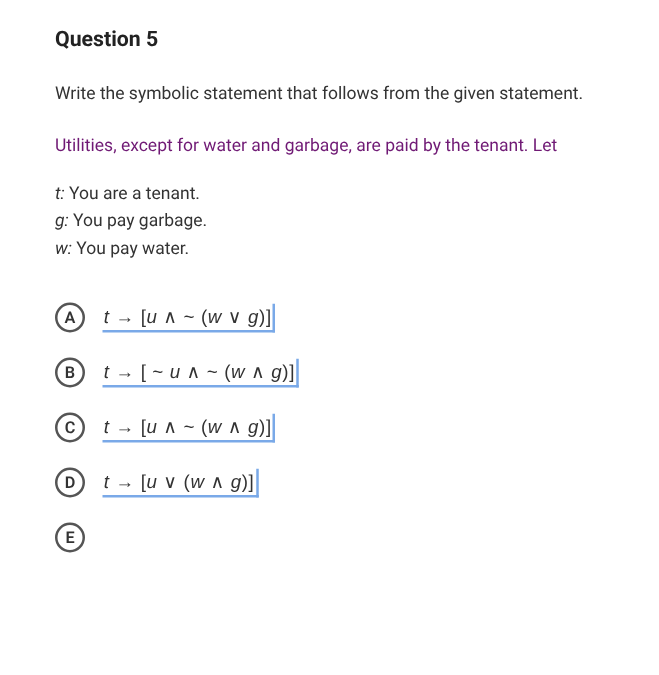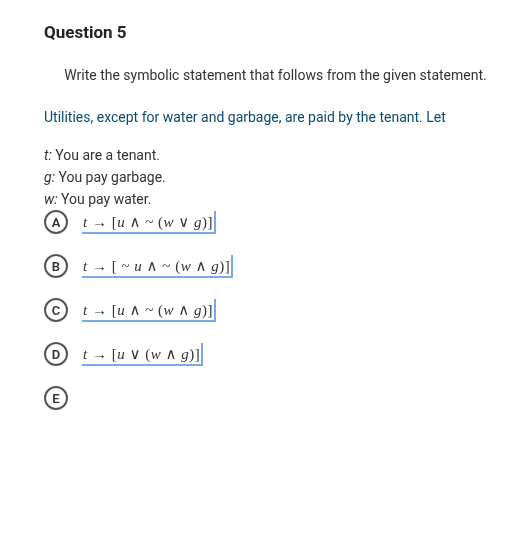--- a/index.html
+++ b/index.html
@@ -18,32 +18,32 @@
     font-size: 17px;
     font-weight: 700;
     color: #222;
     margin-bottom: 24px;
   }
   .prompt {
     font-size: 14px;
     color: #333;
     margin-bottom: 22px;
     line-height: 1.4;
-    text-align: center;
   }
   .context {
     font-size: 14px;
-    color: #0c4a6e;
+    color: #701a75;
     margin-bottom: 18px;
     line-height: 1.4;
   }
   .defs {
     font-size: 14px;
     color: #333;
     line-height: 1.55;
+    margin-bottom: 32px;
   }
   .defs .var {
     font-style: italic;
   }
   .options {
     display: flex;
     flex-direction: column;
     gap: 20px;
   }
   .opt {
@@ -59,21 +59,21 @@
     display: flex;
     align-items: center;
     justify-content: center;
     font-size: 13px;
     font-weight: 600;
     color: #333;
     flex-shrink: 0;
     box-sizing: border-box;
   }
   .formula {
-    font-family: Liberation Serif, serif;
+    font-family: Liberation Sans, sans-serif;
     font-size: 15px;
     padding: 2px 1px 1px 1px;
     border-bottom: 2px solid #7aa9e8;
     border-right: 2px solid #7aa9e8;
     line-height: 1.2;
     letter-spacing: 0.5px;
   }
   .formula .it { font-style: italic; }
 </style>
 </head>

